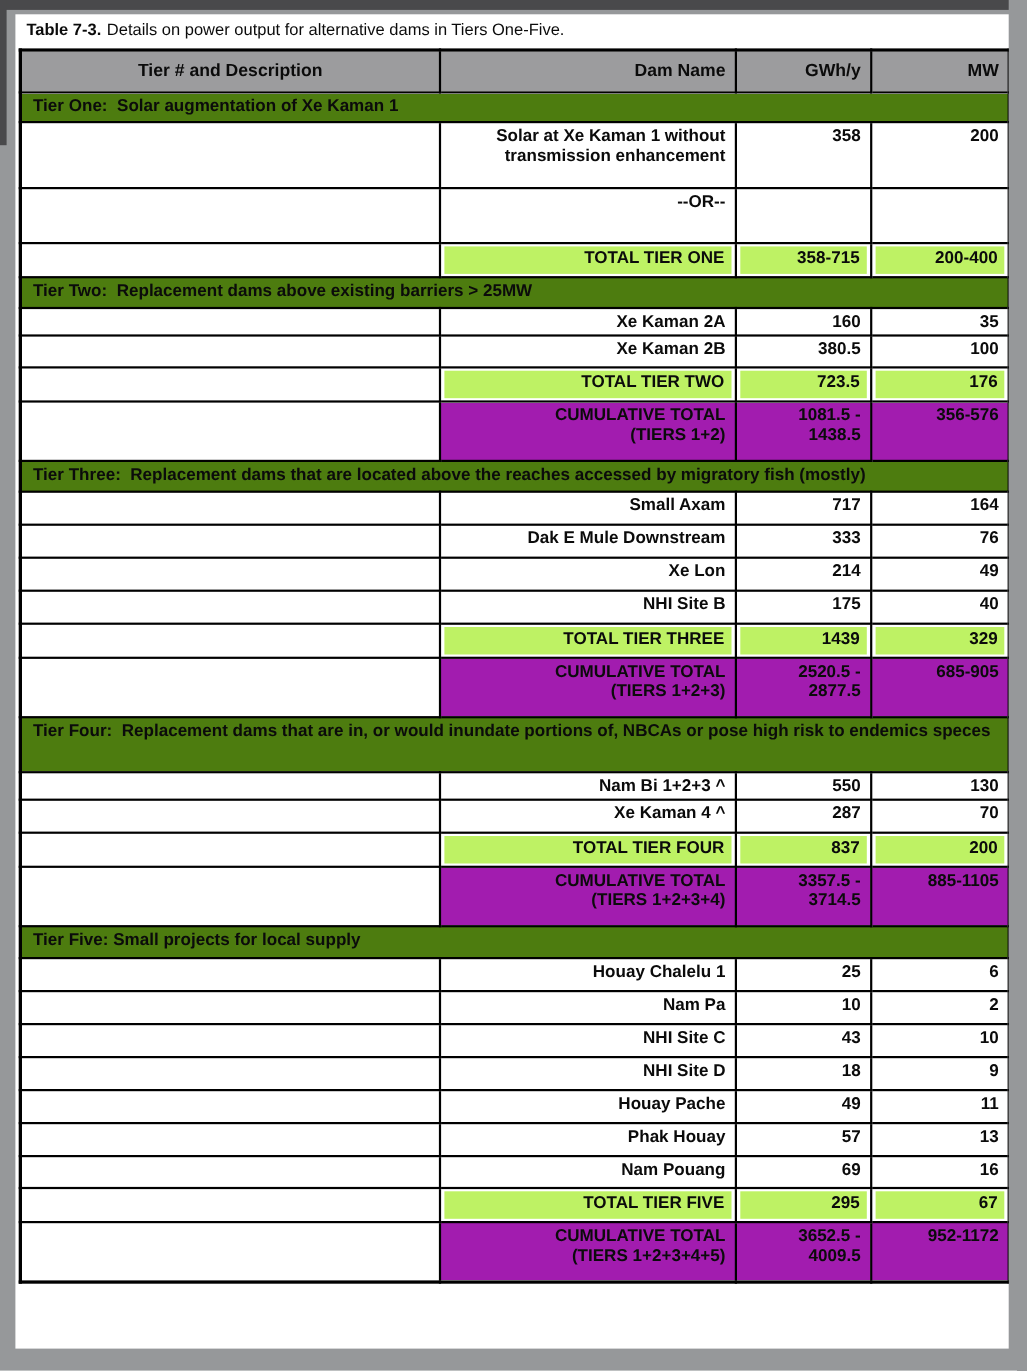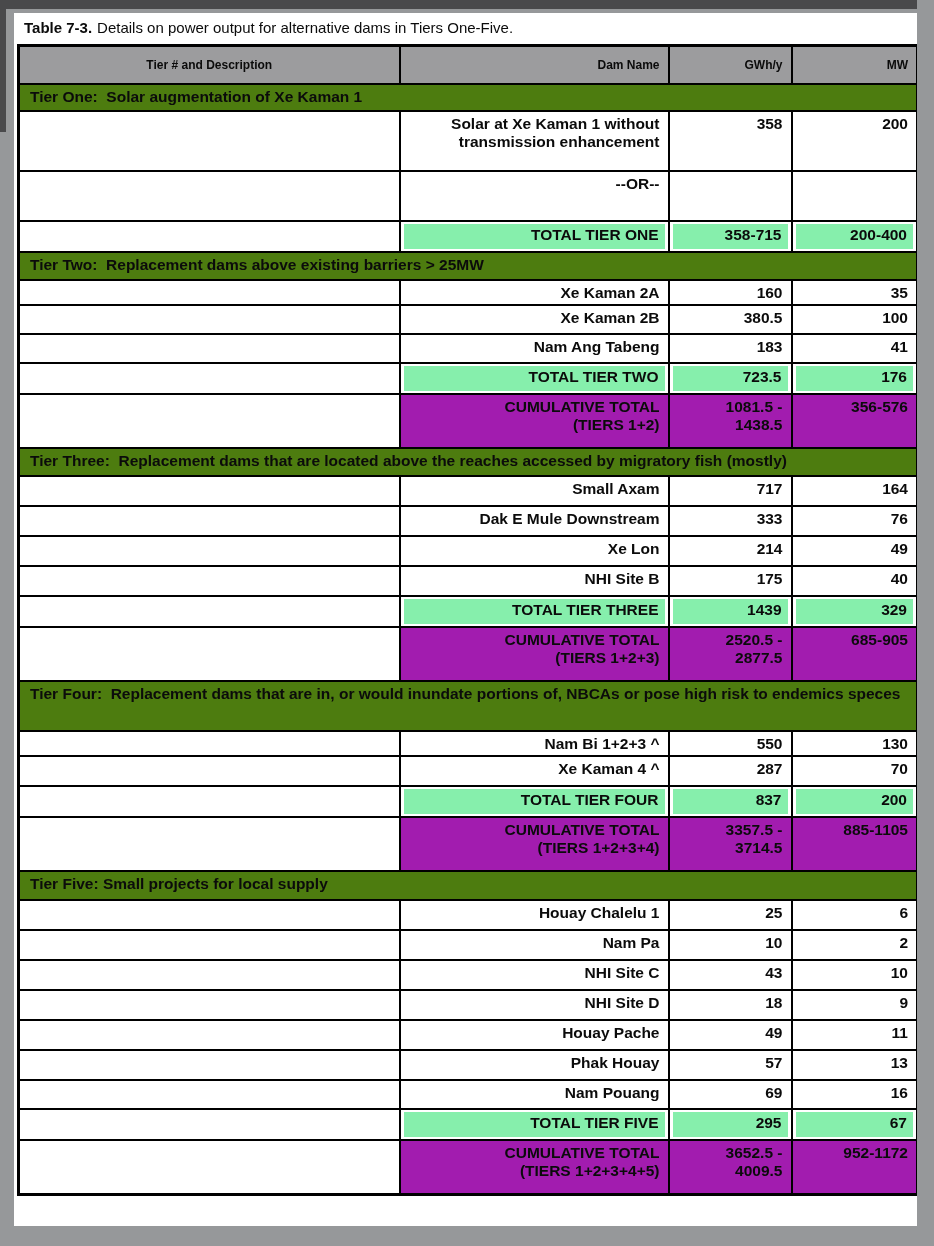--- a/index.html
+++ b/index.html
@@ -23,32 +23,32 @@
 
   table.dams {
     border-collapse: collapse; table-layout: fixed;
     width: 899px; margin: 8px 0 0 3px;
     border: 3px solid #000;
     font-size: 15.5px; font-weight: 700;
   }
   th, td { border: 2px solid #000; vertical-align: top; overflow: hidden; }
   thead th {
     background: #9c9c9e; vertical-align: middle;
-    font-size: 12px; padding: 3px 8px; height: 30px;
+    font-size: 16px; padding: 3px 8px; height: 30px;
   }
   th.hc { text-align: center; }
   th.hr { text-align: right; }
   td.band {
     background: #4d7c0f; text-align: left;
     padding: 3px 6px 3px 10px; white-space: pre-line;
   }
   td.name, td.num { text-align: right; padding: 3px 8px 2px 4px; white-space: pre-line; }
   td.wrap { padding: 1px 2px; }
   .fill {
-    background: #86efac; margin: 1px 1px; padding: 2px 6px;
+    background: #bef264; margin: 1px 1px; padding: 2px 6px;
     text-align: right; min-height: 21px; white-space: pre-line;
   }
   td.blue { background: #a21caf; }
 </style>
 </head>
 <body>
 
 <div class="screen">
   <div class="scan-top"></div>
   <div class="scan-left"></div>
@@ -110,26 +110,20 @@
             <td class="name">Xe Kaman 2A</td>
             <td class="num">160</td>
             <td class="num">35</td>
           </tr>
           <tr style="height: 29px;">
             <td></td>
             <td class="name">Xe Kaman 2B</td>
             <td class="num">380.5</td>
             <td class="num">100</td>
           </tr>
-          <tr style="height: 29px;">
-            <td></td>
-            <td class="name">Nam Ang Tabeng</td>
-            <td class="num">183</td>
-            <td class="num">41</td>
-          </tr>
           <tr style="height: 28px;">
             <td></td>
             <td class="wrap">
               <div class="fill">TOTAL TIER TWO</div>
             </td>
             <td class="wrap">
               <div class="fill">723.5</div>
             </td>
             <td class="wrap">
               <div class="fill">176</div>

